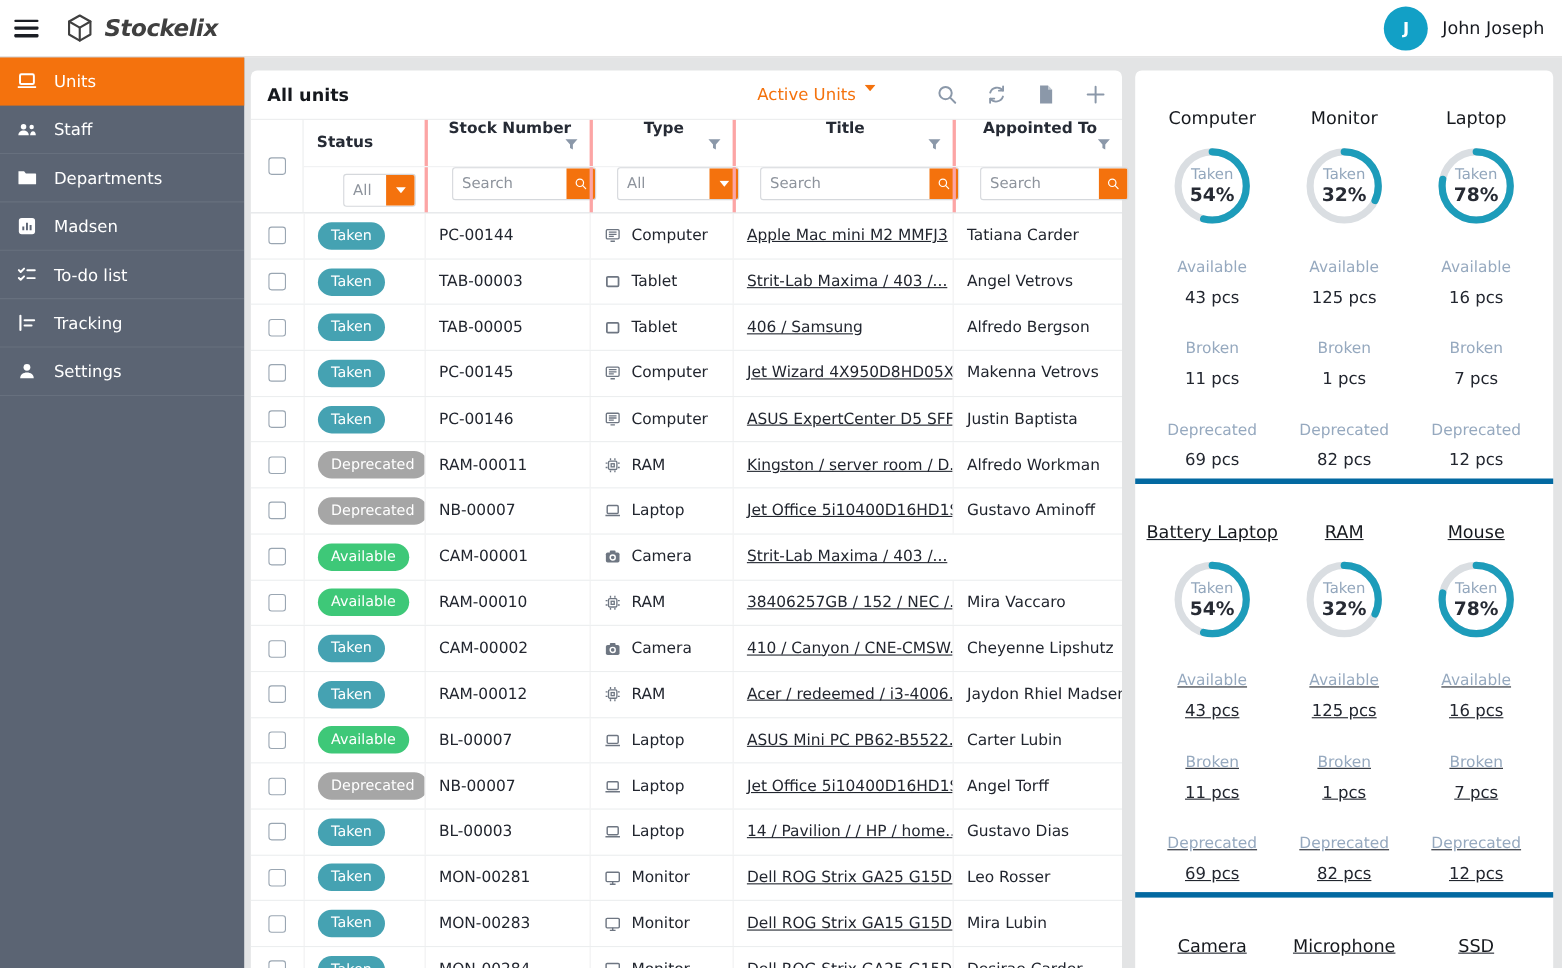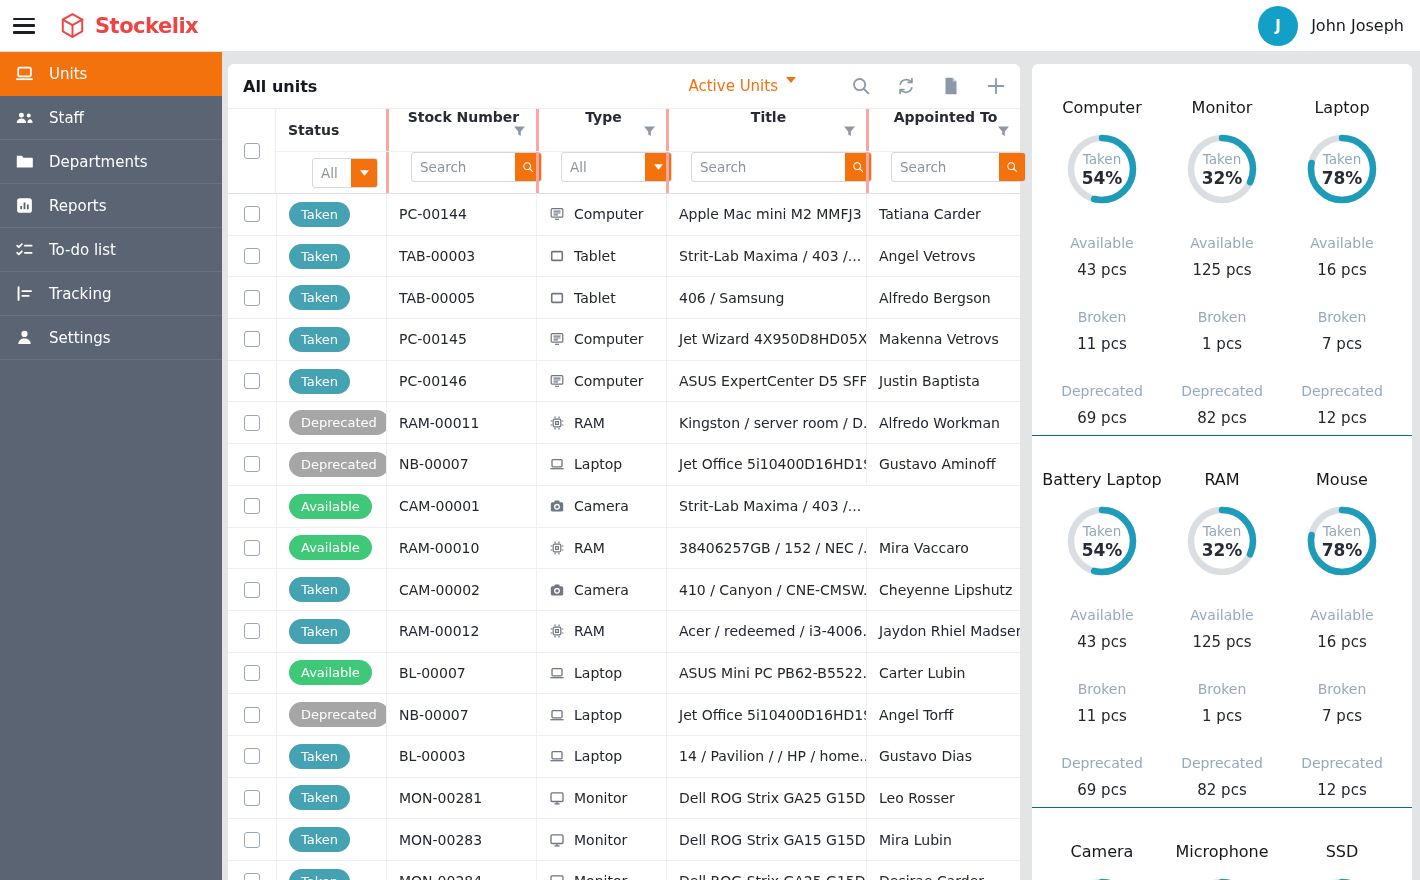--- a/index.html
+++ b/index.html
@@ -5,21 +5,21 @@
   * { margin:0; padding:0; box-sizing:border-box; }
   html,body { width:1420px; height:880px; overflow:hidden; }
   body { font-family:"DejaVu Sans","Liberation Sans",sans-serif; background:#e3e4e5; color:#22262f; }
 
   
   .topbar { position:absolute; left:0; top:0; width:1420px; height:52px; background:#fff;
             border-bottom:1px solid #e2e2e2; display:flex; align-items:center; z-index:5; }
   .hamburger { width:22px; height:16px; margin-left:13px; display:flex; flex-direction:column;
                justify-content:space-between; cursor:pointer; }
   .hamburger span { display:block; height:2.5px; background:#1b1e24; border-radius:1px; }
-  .logo { display:flex; align-items:center; margin-left:24px; gap:9px; color:#ef4444; }
+  .logo { display:flex; align-items:center; margin-left:24px; gap:9px; color:#404040;font-style:italic; }
   .logo .cube { width:27px; height:27px; }
   .logo-text { font-size:21px; font-weight:bold; letter-spacing:-0.5px; }
   .top-right { margin-left:auto; display:flex; align-items:center; gap:13px; padding-right:16px; }
   .avatar { width:40px; height:40px; border-radius:50%; background:#12a0c6; color:#fff;
             display:flex; align-items:center; justify-content:center; font-size:15px; font-weight:bold; }
   .user-name { font-size:16px; color:#16191f; }
 
   
   .sidebar { position:absolute; left:0; top:52px; width:222px; height:828px; background:#5b6473; }
   .side-item { height:44px; display:flex; align-items:center; gap:15px; padding-left:15px;
@@ -64,31 +64,31 @@
   .fbtn .bicon svg, .fbtn .bicon-c svg { display:block; width:100%; height:100%; }
 
   .tbody {}
   .trow { display:flex; height:41.7px; border-bottom:1px solid #eceeef; }
   .cell { display:flex; align-items:center; font-size:14px; color:#22262f;
           padding:0 10px 0 12px; overflow:hidden; white-space:nowrap; }
   .cell + .cell { border-left:1px solid #eff0f1; }
   .c-check { width:48px; justify-content:center; padding:0; }
   .cb { width:16px; height:16px; border:1.5px solid #9aa6b2; border-radius:3px; background:#fff; cursor:pointer; }
   .c-status { width:110px; } .c-stock { width:150px; } .c-type { width:130px; gap:9px; }
-  .c-title { width:200px; } .c-appointed { flex:1; }
+  .c-title { width:200px;text-decoration:underline; } .c-appointed { flex:1; }
   .badge { display:inline-flex; align-items:center; height:25px; padding:0 12px; border-radius:13px;
            color:#fff; font-size:13px; }
   .b-taken { background:#45a2b2; } .b-available { background:#3ec878; } .b-deprecated { background:#a6a6a6; }
   .ticon { width:16px; height:16px; flex:0 0 16px; color:#6e7682; }
 
   
   .stats-panel { position:absolute; left:1032px; top:64px; width:380px; height:1200px;
                  background:#fff; border-radius:6px; }
   .stats-section { display:flex; padding:34px 10px 6px 10px; }
-  .stats-section + .stats-section { border-top:1px solid #0369a1; }
+  .stats-section + .stats-section { border-top:5px solid #0369a1;text-decoration:underline; }
   .stat-card { flex:1; display:flex; flex-direction:column; align-items:center; }
   .stat-title { font-size:16px; color:#15181d; height:19px; }
   .donut { position:relative; width:76px; height:76px; margin-top:14px; }
   .donut-center { position:absolute; inset:0; display:flex; flex-direction:column;
                   align-items:center; justify-content:center; }
   .d-label { font-size:13.5px; color:#92a6bc; }
   .d-pct { font-size:17px; font-weight:bold; color:#272b34; margin-top:1px; }
   .stat-label { font-size:14px; color:#96a9bf; margin-top:28px; height:18px; }
   .stat-value { font-size:15px; color:#22262f; margin-top:8px; height:20px; }
 </style>
@@ -146,21 +146,21 @@
       </span>
       <span>Departments</span>
     </div>
     <div class="side-item">
       <span class="sicon">
         <svg viewBox="0 0 16 16">
           <rect x="1.8" y="1.8" width="12.4" height="12.4" rx="2.2" fill="currentColor"></rect>
           <path d="M5.2 11.2V8.4M8 11.2V5.4M10.8 11.2V7.2" stroke="#5b6473" stroke-width="1.5" fill="none"></path>
         </svg>
       </span>
-      <span>Reports</span>
+      <span>Madsen</span>
     </div>
     <div class="side-item">
       <span class="sicon">
         <svg viewBox="0 0 16 16" fill="none" stroke="currentColor" stroke-width="1.5" stroke-linecap="round" stroke-linejoin="round">
           <path d="M1.8 4.7 3.2 6.1 5.8 3.5"></path>
           <path d="M8.3 4.8H14"></path>
           <path d="M1.8 10.7l1.4 1.4 2.6-2.6"></path>
           <path d="M8.3 10.8H14"></path>
         </svg>
       </span>

